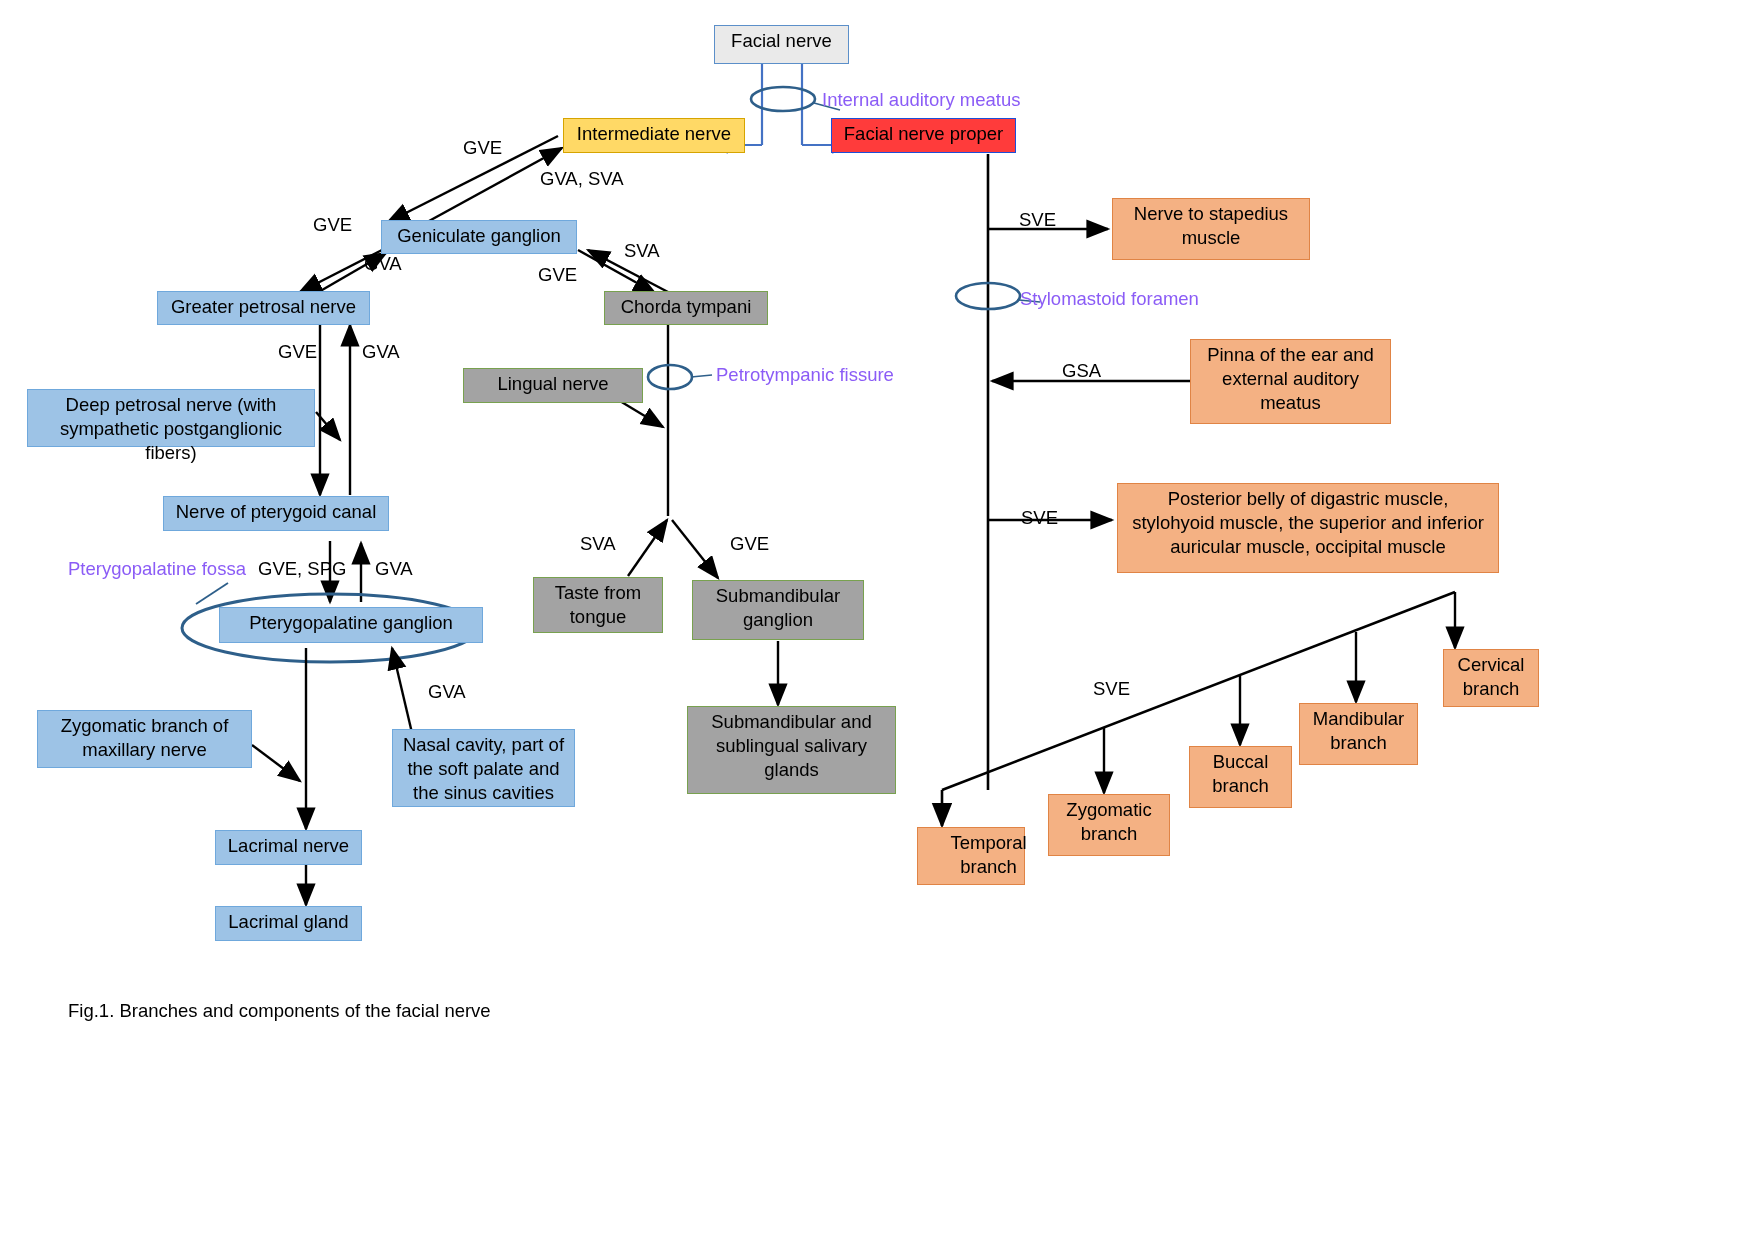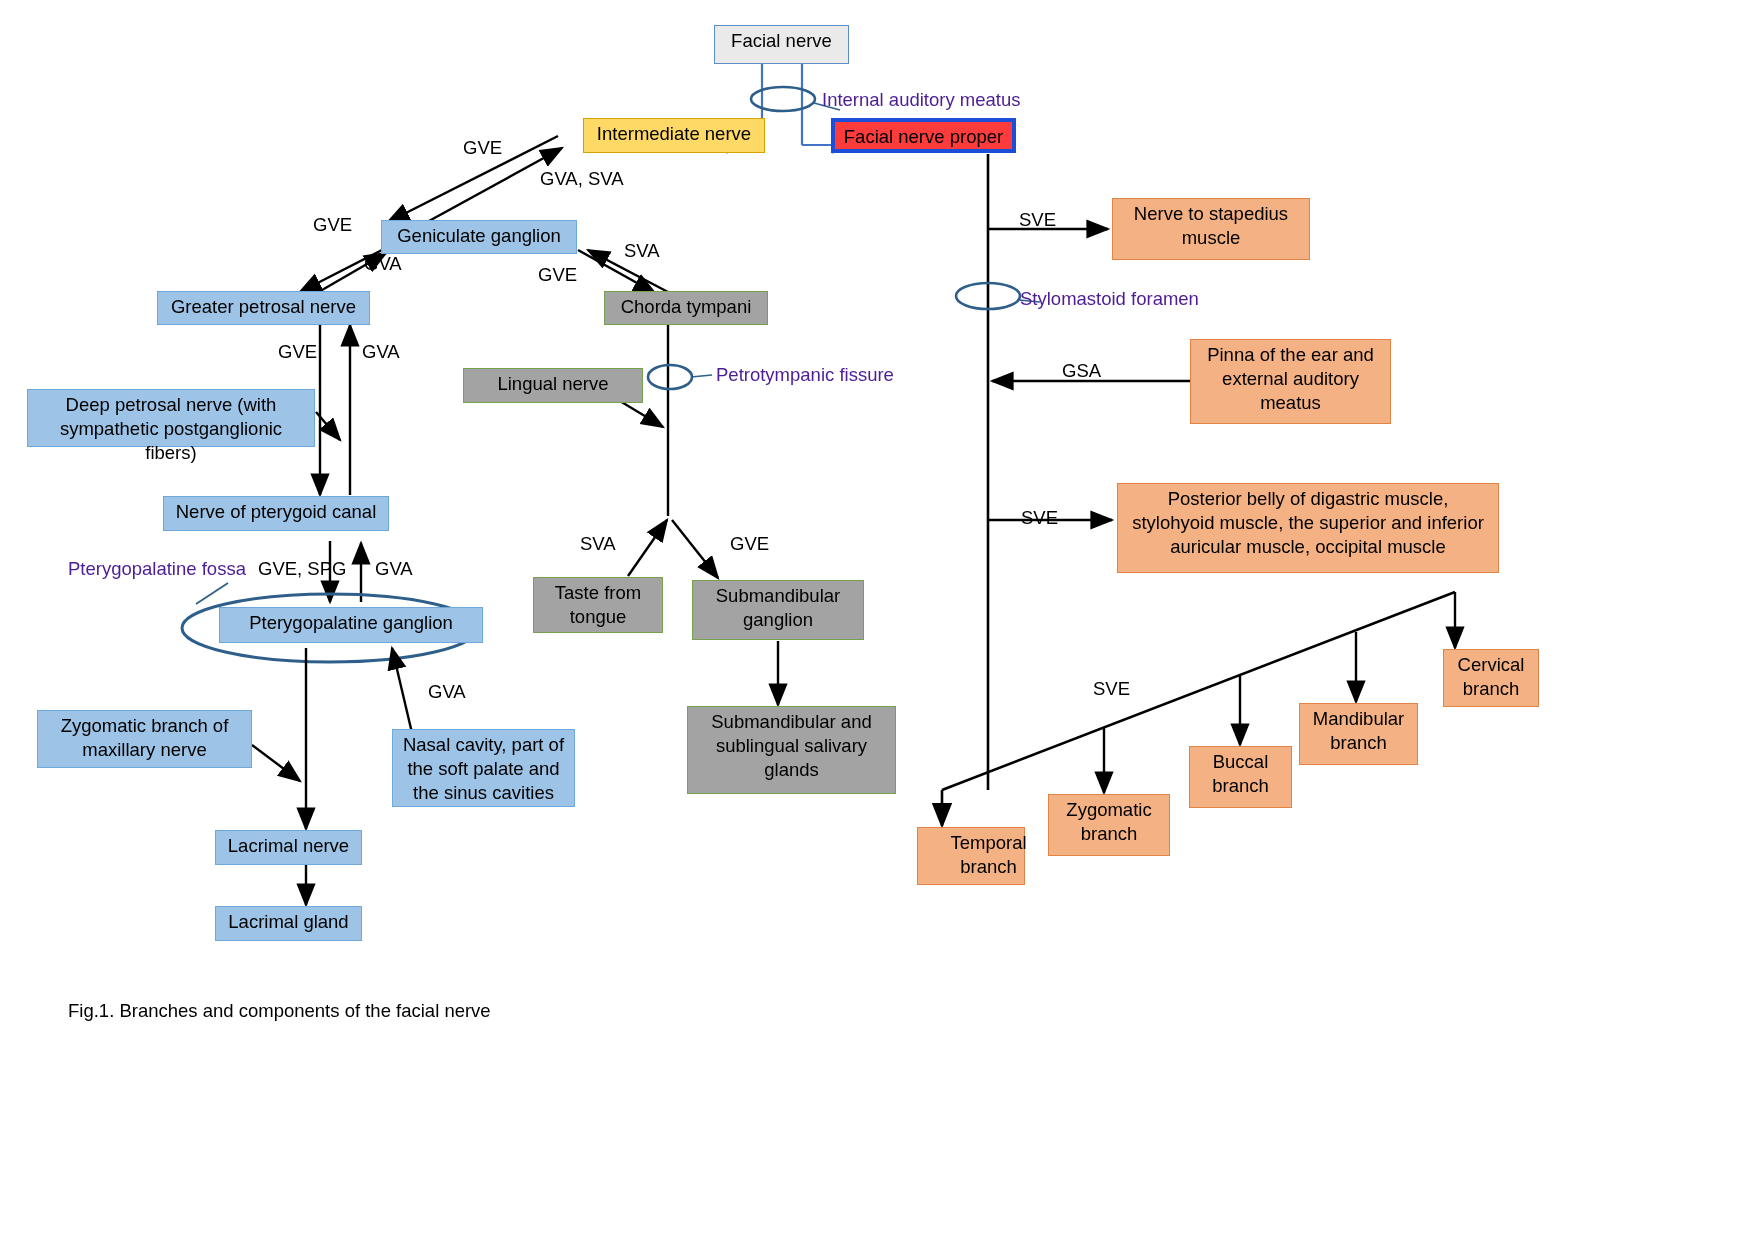--- a/index.html
+++ b/index.html
@@ -5,25 +5,25 @@
   html,body{margin:0;padding:0;background:#fff;}
   body{font-family:"Liberation Sans", sans-serif;}
   #stage{position:relative;width:1754px;height:1240px;background:#fff;overflow:hidden;}
   #svg-layer{position:absolute;left:0;top:0;width:1754px;height:1240px;pointer-events:none;}
   .node{position:absolute;box-sizing:border-box;display:flex;
         justify-content:center;text-align:center;font-size:18.5px;color:#000;
         line-height:1.30;padding:3px 7px;}
   .blue{background:#9dc3e6;border:1px solid #6fa8dc;}
   .blue-plain{background:#eaeaea;border:1px solid #5b8fc9;}
   .yellow{background:#ffd966;border:1px solid #d6a400;}
-  .red{background:#ff3b3b;border:4px solid #1d4ed8;}
+  .red{background:#ff3b3b;border:1px solid #1d4ed8;}
   .green{background:#a3a3a3;border:1px solid #78a14f;}
   .orange{background:#f4b183;border:1px solid #e08445;}
   .lbl{position:absolute;font-size:18.5px;color:#000;white-space:nowrap;}
-  .annot{position:absolute;font-size:18.5px;color:#4c1d95;white-space:nowrap;}
+  .annot{position:absolute;font-size:18.5px;color:#8b5cf6;white-space:nowrap;}
   .caption{position:absolute;font-size:18.5px;color:#000;white-space:nowrap;}
 </style>
 </head>
 <body>
 
 <div id="stage">
 
   <svg id="svg-layer" viewBox="0 0 1754 1240">
     <defs>
       <marker id="ah" markerWidth="11" markerHeight="11" refX="9" refY="4" orient="auto" markerUnits="strokeWidth">
@@ -111,21 +111,21 @@
     <path d="M1104,728 L1104,793" stroke="#000" stroke-width="2.4" fill="none" marker-end="url(#ah)"></path>
     <path d="M1240,676 L1240,745" stroke="#000" stroke-width="2.4" fill="none" marker-end="url(#ah)"></path>
     <path d="M1356,632 L1356,702" stroke="#000" stroke-width="2.4" fill="none" marker-end="url(#ah)"></path>
     <path d="M1455,592 L1455,648" stroke="#000" stroke-width="2.4" fill="none" marker-end="url(#ah)"></path>
   </svg>
 
   <div class="node blue-plain" style="left:714px;top:25px;width:135px;height:39px;">
     <span>Facial nerve</span>
   </div>
 
-  <div class="node yellow" style="left:563px;top:118px;width:182px;height:35px;margin-left:20px;">
+  <div class="node yellow" style="left:563px;top:118px;width:182px;height:35px;">
     <span>Intermediate nerve</span>
   </div>
 
   <div class="node red" style="left:831px;top:118px;width:185px;height:35px;">
     <span>Facial nerve proper</span>
   </div>
 
   <div class="node blue" style="left:381px;top:220px;width:196px;height:34px;">
     <span>Geniculate ganglion</span>
   </div>

